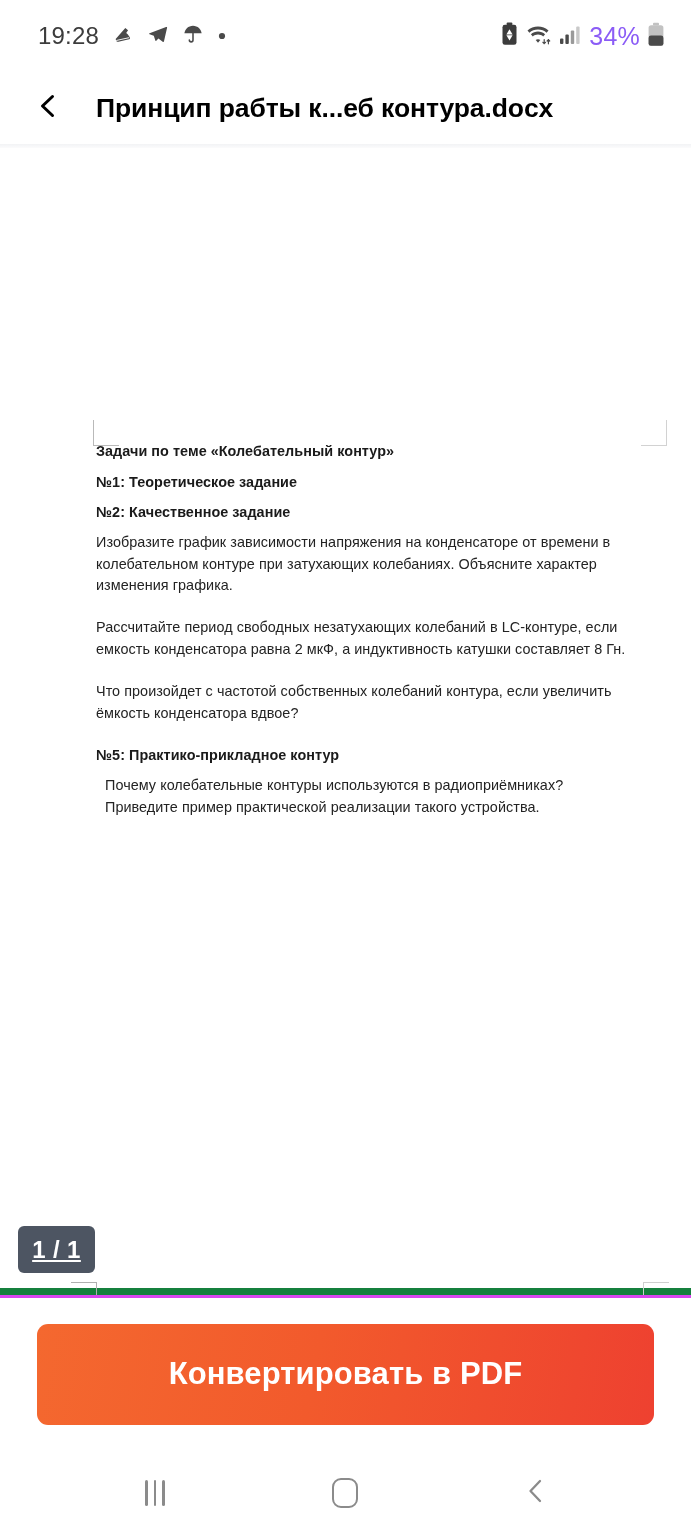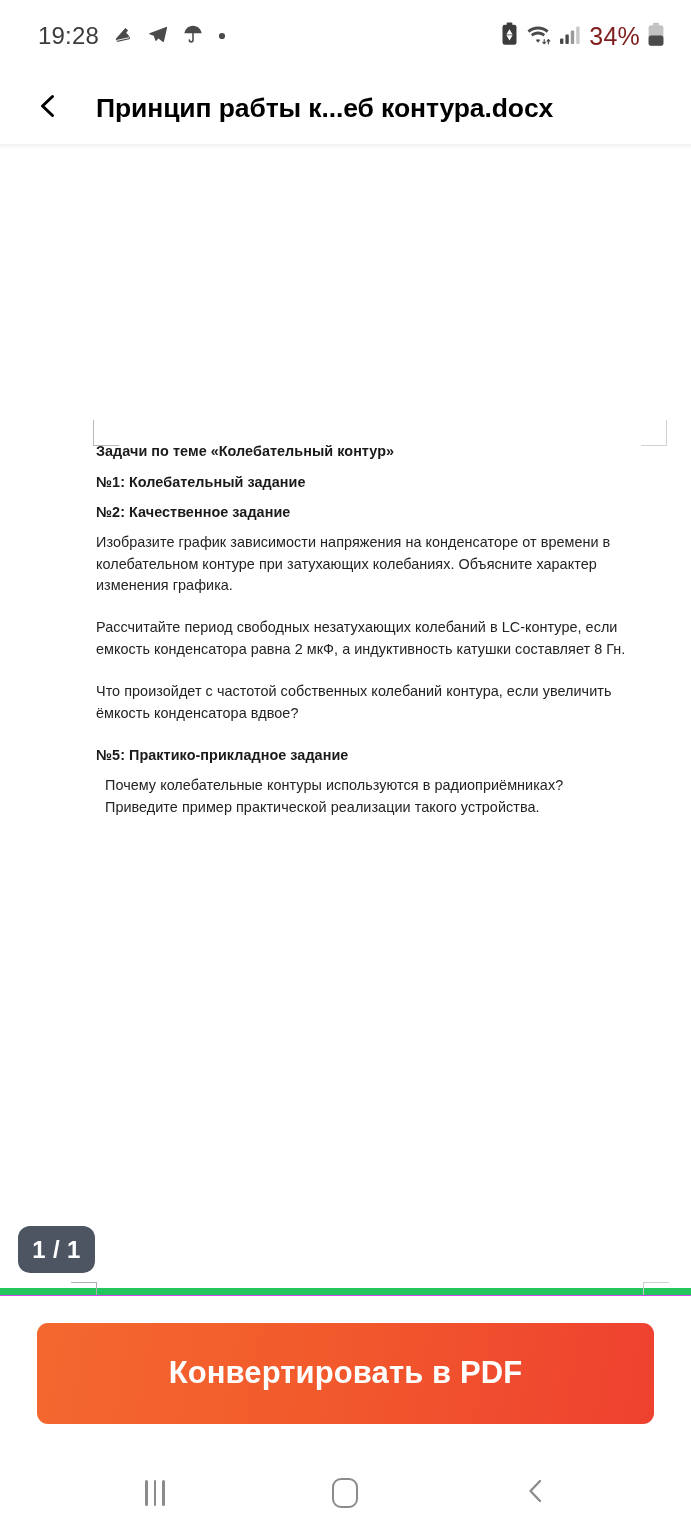--- a/index.html
+++ b/index.html
@@ -13,38 +13,38 @@
 
   
   .statusbar {
     height: 72px; flex: 0 0 72px;
     display: flex; align-items: center; justify-content: space-between;
     padding: 0 26px 0 38px; background: #ffffff;
   }
   .status-left { display: flex; align-items: center; gap: 13px; }
   .status-time { font-size: 24px; color: #3c3c3c; letter-spacing: .2px; font-family: "Liberation Sans", sans-serif; }
   .status-right { display: flex; align-items: center; gap: 7px; }
-  .battery-pct { font-size: 25px; color: #7f1d1d; letter-spacing: .2px; }
+  .battery-pct { font-size: 25px; color: #8b5cf6; letter-spacing: .2px; }
   .sicon { display: block; }
 
   
   .header {
     height: 72px; flex: 0 0 72px;
     display: flex; align-items: center; gap: 26px;
     padding: 0 8px 0 26px; background: #ffffff;
   }
   .back-btn { width: 44px; height: 44px; display: flex; align-items: center; justify-content: center; }
   .header-title {
     font-size: 26.5px; font-weight: bold; color: #000000;
     white-space: nowrap; overflow: hidden; letter-spacing: -0.1px;
   }
   .header-divider { flex: 0 0 4px; height: 4px; background: linear-gradient(to bottom, #f2f3f5, #fbfbfc); }
 
   
-  .viewer { position: relative; flex: 1 1 auto; background: #22c55e; overflow: hidden; }
+  .viewer { position: relative; flex: 1 1 auto; background: #15803d; overflow: hidden; }
   .page {
     position: absolute; left: 0; top: 0; width: 691px; height: 1140px;
     background: #ffffff;
   }
   .crop-mark { position: absolute; width: 26px; height: 26px; }
   .cm-tl { left: 93px;  top: 272px;  border-left: 1.6px solid #b9b9b9; border-bottom: 1.6px solid #b9b9b9; }
   .cm-tr { left: 641px; top: 272px;  border-right: 1.6px solid #d2d2d2; border-bottom: 1.6px solid #d2d2d2; }
   .cm-bl { left: 71px;  top: 1134px; border-right: 1.6px solid #b0b0b0; border-top: 1.6px solid #b0b0b0; }
   .cm-br { left: 643px; top: 1134px; border-left: 1.6px solid #cfcfcf; border-top: 1.6px solid #cfcfcf; }
 
@@ -54,30 +54,30 @@
   }
   .doc-h1 { font-size: 14.4px; font-weight: bold; line-height: 1.45; margin-bottom: 10px; letter-spacing: .05px; }
   .doc-h2 { font-size: 14.4px; font-weight: bold; line-height: 1.45; margin-bottom: 9px; letter-spacing: .05px; }
   .doc-p  { font-size: 14.4px; font-weight: normal; line-height: 1.52; margin-bottom: 20px; letter-spacing: .05px; color: #232323; }
   .doc-p:last-child { margin-bottom: 0; margin-left: 9px; }
 
   
   .page-badge {
     position: absolute; left: 18px; bottom: 22px;
     min-width: 77px; height: 47px; padding: 0 14px;
-    background: #4d5562; border-radius: 12px;
+    background: #4d5562; border-radius: 6px;
     display: flex; align-items: center; justify-content: center;
-    color: #ffffff; font-size: 24px; font-weight: bold; letter-spacing: .4px;
+    color: #ffffff; font-size: 24px; font-weight: bold; letter-spacing: .4px; text-decoration: underline;
   }
 
   
   .cta-area {
     flex: 0 0 155px; background: #ffffff;
     display: flex; align-items: center; justify-content: center;
-    border-top: 1px solid #d946ef;
+    border-top: 3px solid #d946ef;
   }
   .cta-button {
     width: 617px; height: 101px; border: none; border-radius: 11px;
     background: linear-gradient(100deg, #f4682f 0%, #f25a2c 45%, #ee4130 100%);
     color: #ffffff; font-size: 31px; font-weight: bold;
     font-family: "Liberation Sans", sans-serif; letter-spacing: .1px;
     cursor: pointer; display: flex; align-items: center; justify-content: center;
   }
 
   
@@ -174,30 +174,30 @@
   <div class="viewer">
     <div class="page">
       <div class="crop-mark cm-tl"></div>
       <div class="crop-mark cm-tr"></div>
       <div class="crop-mark cm-bl"></div>
       <div class="crop-mark cm-br"></div>
 
       <div class="doc-body">
         <div class="doc-h1">Задачи по теме «Колебательный контур»</div>
 
-        <div class="doc-h2">№1: Колебательный задание</div>
+        <div class="doc-h2">№1: Теоретическое задание</div>
 
         <div class="doc-h2">№2: Качественное задание</div>
         <div class="doc-p">Изобразите график зависимости напряжения на конденсаторе от времени в колебательном контуре при затухающих колебаниях. Объясните характер изменения графика.</div>
 
         <div class="doc-p">Рассчитайте период свободных незатухающих колебаний в LC-контуре, если емкость конденсатора равна 2 мкФ, а индуктивность катушки составляет 8 Гн.</div>
 
         <div class="doc-p">Что произойдет с частотой собственных колебаний контура, если увеличить ёмкость конденсатора вдвое?</div>
 
-        <div class="doc-h2">№5: Практико-прикладное задание</div>
+        <div class="doc-h2">№5: Практико-прикладное контур</div>
         <div class="doc-p">Почему колебательные контуры используются в радиоприёмниках? Приведите пример практической реализации такого устройства.</div>
       </div>
     </div>
 
     <div class="page-badge">1 / 1</div>
   </div>
 
   <div class="cta-area">
     <button class="cta-button">Конвертировать в PDF</button>
   </div>

